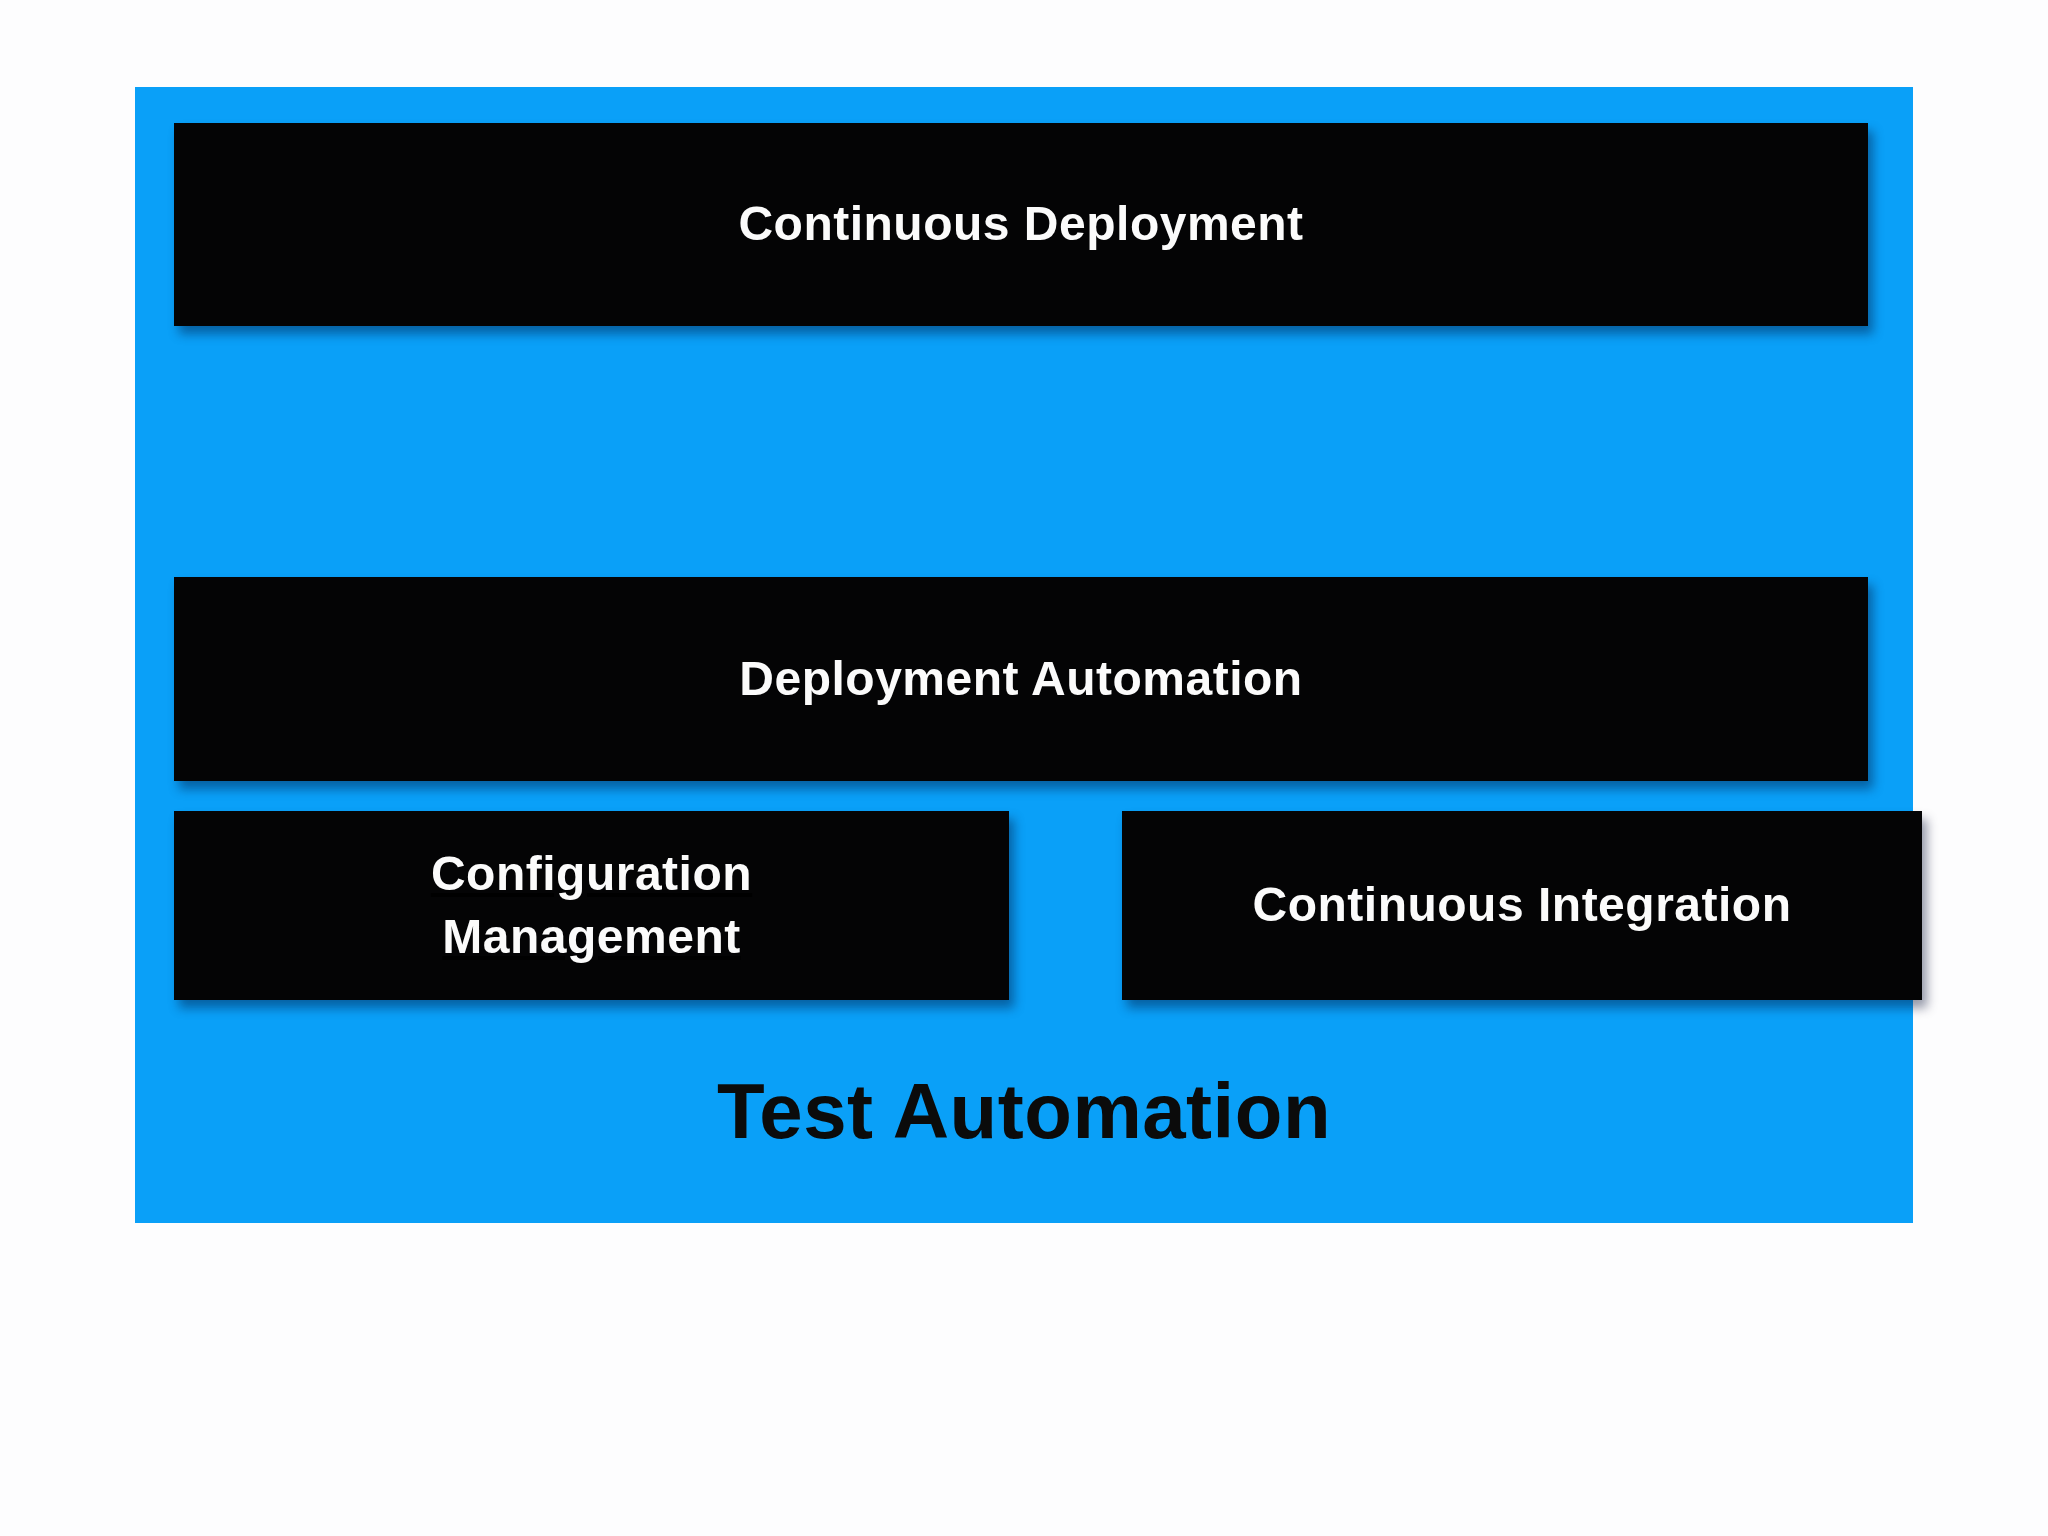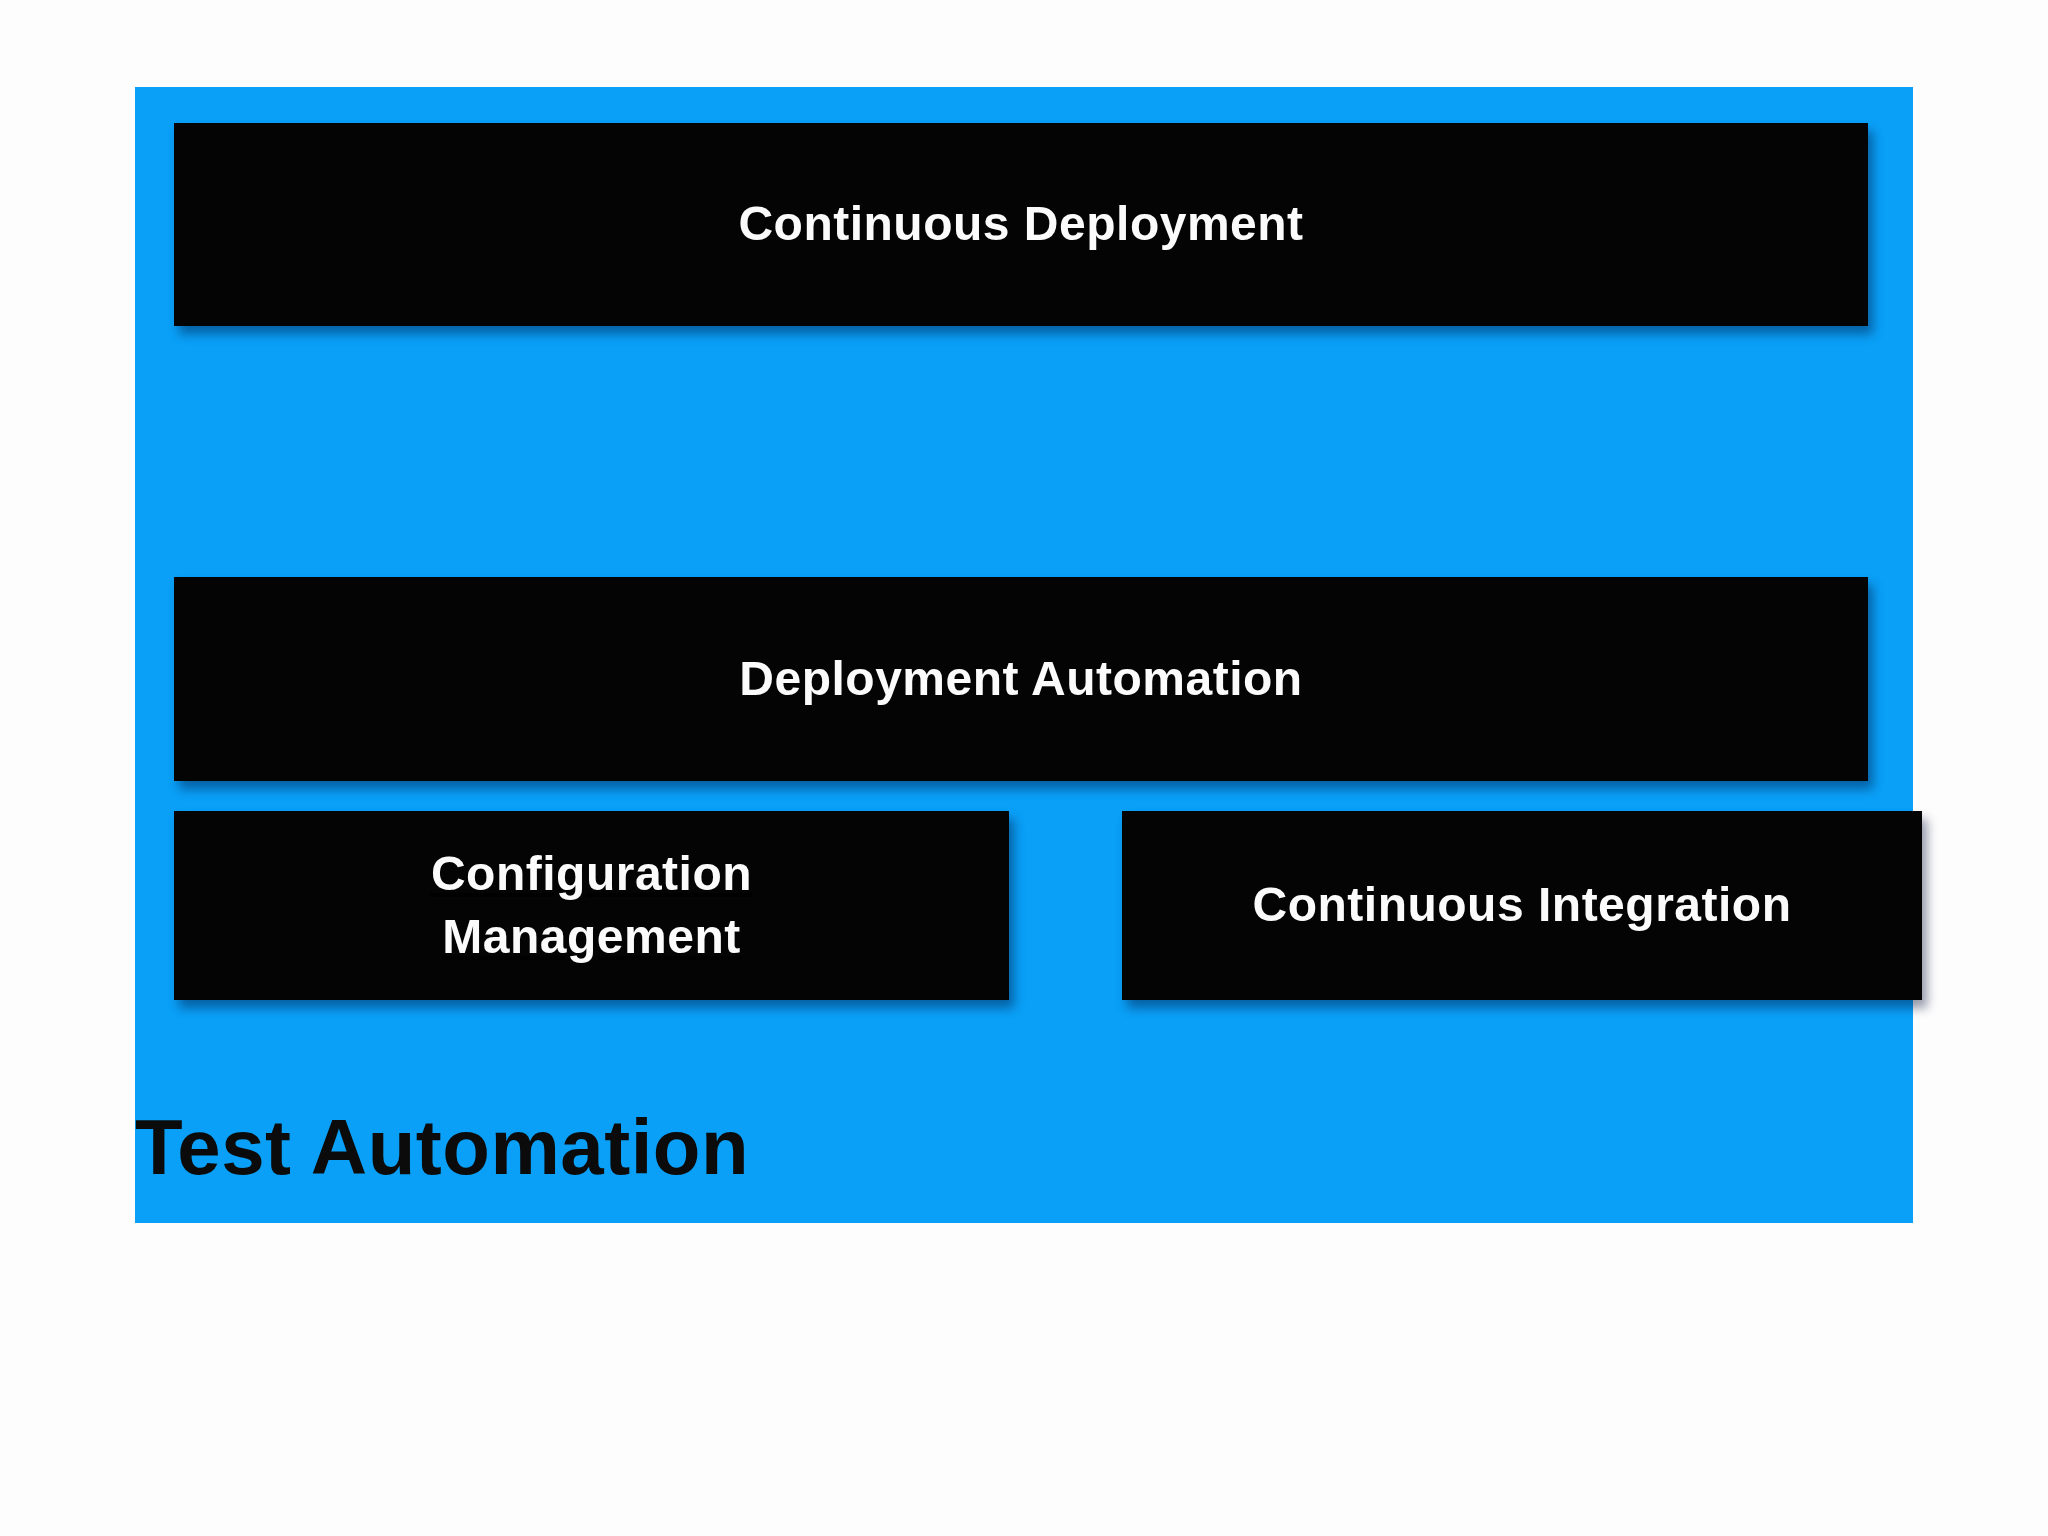--- a/index.html
+++ b/index.html
@@ -49,22 +49,21 @@
   .layer-4b { left: 987px; top: 724px; width: 800px; height: 189px; }
   .two-line .label { max-width: 560px; }
   .container-title-area {
     position: absolute;
     left: 0;
     top: 913px;
     width: 1778px;
     height: 223px;
     display: flex;
     align-items: center;
-    justify-content: flex-start;
-    margin-top: 36px;
+    justify-content: center;
   }
   .container-title {
     color: var(--title-text, #0b0b0b);
     font-size: 78px;
     font-weight: bold;
     letter-spacing: 0.5px;
   }
 </style>
 </head>
 <body>

